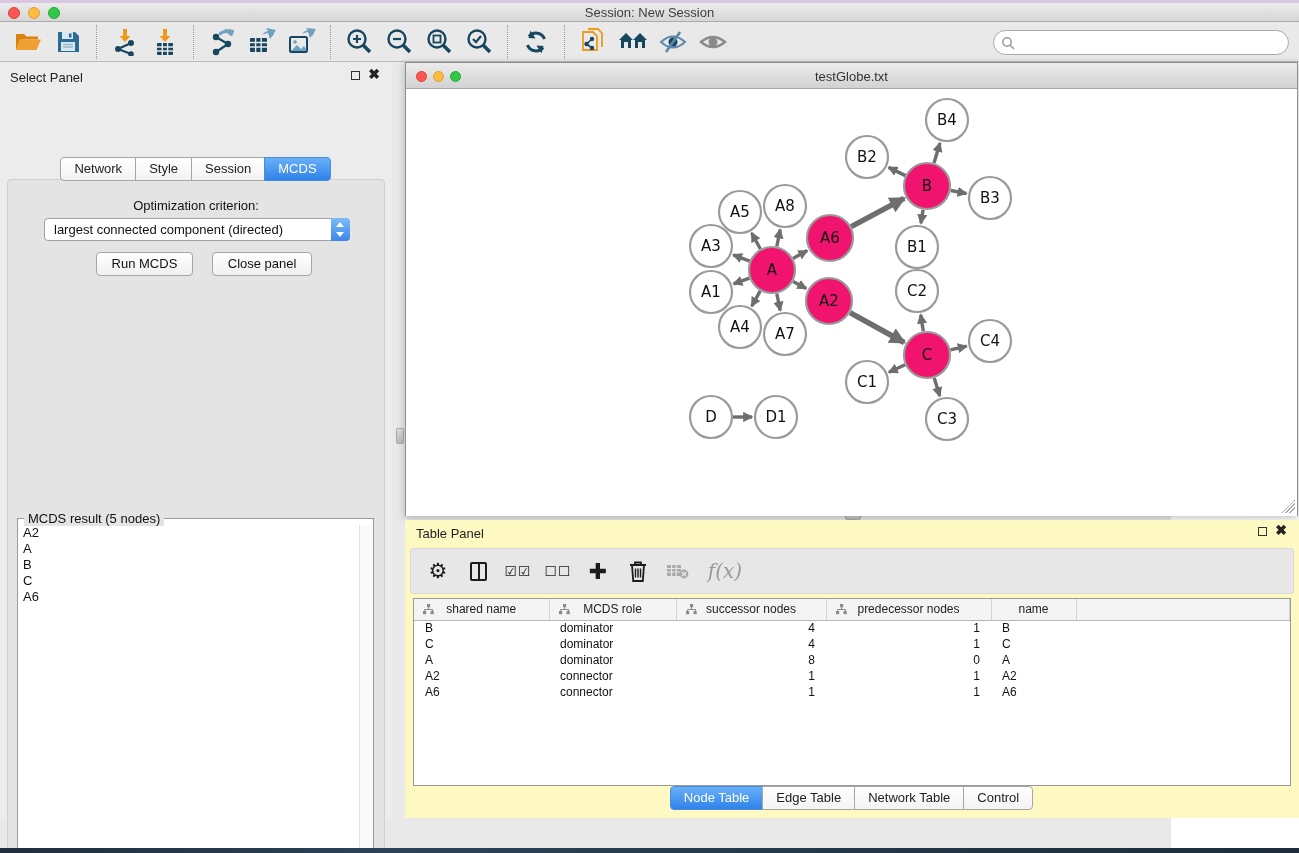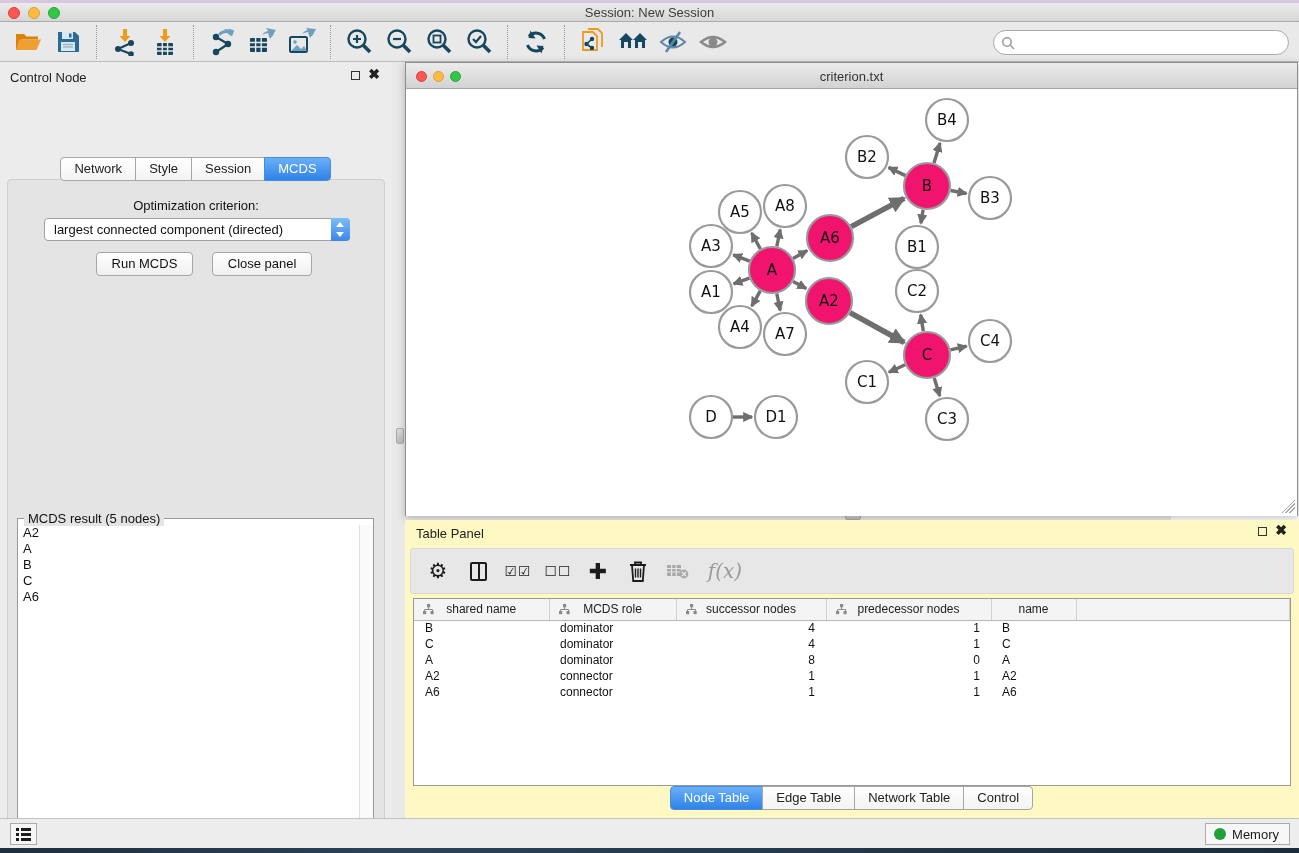--- a/index.html
+++ b/index.html
@@ -287,21 +287,21 @@
       <svg width="14" height="14" viewBox="0 0 14 14">
           <circle cx="6" cy="6" r="4.2" fill="none" stroke="#9a9a9a" stroke-width="1.5"></circle>
           <path d="M9 9l4 4" stroke="#9a9a9a" stroke-width="1.5"></path>
         </svg>
       <input type="text" placeholder="" style="">
     </div>
   </div>
 
   <div class="control-panel">
     <div class="cp-header">
-      <span class="cp-title">Control Node</span>
+      <span class="cp-title">Select Panel</span>
       <span class="panel-ctl" style="right:32px;"><span class="float-box"></span></span>
       <span class="panel-ctl" style="right:12px; font-size:14px; font-weight:bold; top:7px;">✖</span>
     </div>
     <div class="cp-tabs" id="cp-tabs"><span class="tab first">Network</span><span class="tab">Style</span><span class="tab">Session</span><span class="tab last active">MCDS</span></div>
     <div class="cp-content">
       <div class="opt-label">Optimization criterion:</div>
       <div class="criterion">
         <span class="val">largest connected component (directed)</span>
         <span class="stepper">
             <i class="up"></i>
@@ -329,21 +329,21 @@
   <div class="v-grip"></div>
   <div class="h-grip"></div>
 
   <div class="net-window">
     <div class="net-titlebar">
       <div class="lights">
         <div class="light red"></div>
         <div class="light yellow"></div>
         <div class="light green"></div>
       </div>
-      <div class="title">criterion.txt</div>
+      <div class="title">testGlobe.txt</div>
     </div>
     <div class="net-canvas" id="net-canvas">
         <svg width="891" height="427" viewBox="0 0 891 427">
           <defs>
             <marker id="arr" viewBox="0 0 3 3" markerWidth="3" markerHeight="3" refX="2.6" refY="1.5" orient="auto">
               <path d="M0,0 L3,1.5 L0,3 z" fill="#6E6E6E"></path>
             </marker>
           </defs>
           <line x1="354.4" y1="160.0" x2="345.6" y2="144.0" stroke="#6E6E6E" stroke-width="3.4" marker-end="url(#arr)"></line>
           <line x1="370.8" y1="157.5" x2="374.2" y2="140.5" stroke="#6E6E6E" stroke-width="3.4" marker-end="url(#arr)"></line>
@@ -524,32 +524,14 @@
               <td class="r">1</td>
               <td class="l">A6</td>
               <td></td>
             </tr>
           </tbody>
       </table>
     </div>
     <div class="tp-tabs" id="tp-tabs"><span class="tab first active">Node Table</span><span class="tab">Edge Table</span><span class="tab">Network Table</span><span class="tab last">Control</span></div>
   </div>
 
-  <div class="statusbar">
-    <div class="list-btn">
-      <svg width="15" height="13" viewBox="0 0 15 13">
-          <g fill="#1c1c1c">
-            <rect x="0" y="0" width="3" height="3"></rect>
-            <rect x="5" y="0" width="10" height="3"></rect>
-            <rect x="0" y="5" width="3" height="3"></rect>
-            <rect x="5" y="5" width="10" height="3"></rect>
-            <rect x="0" y="10" width="3" height="3"></rect>
-            <rect x="5" y="10" width="10" height="3"></rect>
-          </g>
-        </svg>
-    </div>
-    <div class="memory-btn">
-      <span class="mem-dot" id="mem-dot" style="background: rgb(33, 160, 56);"></span>
-      <span>Memory</span>
-    </div>
-  </div>
   <div class="desktop-strip"></div>
 </div>
 
 </body></html>

